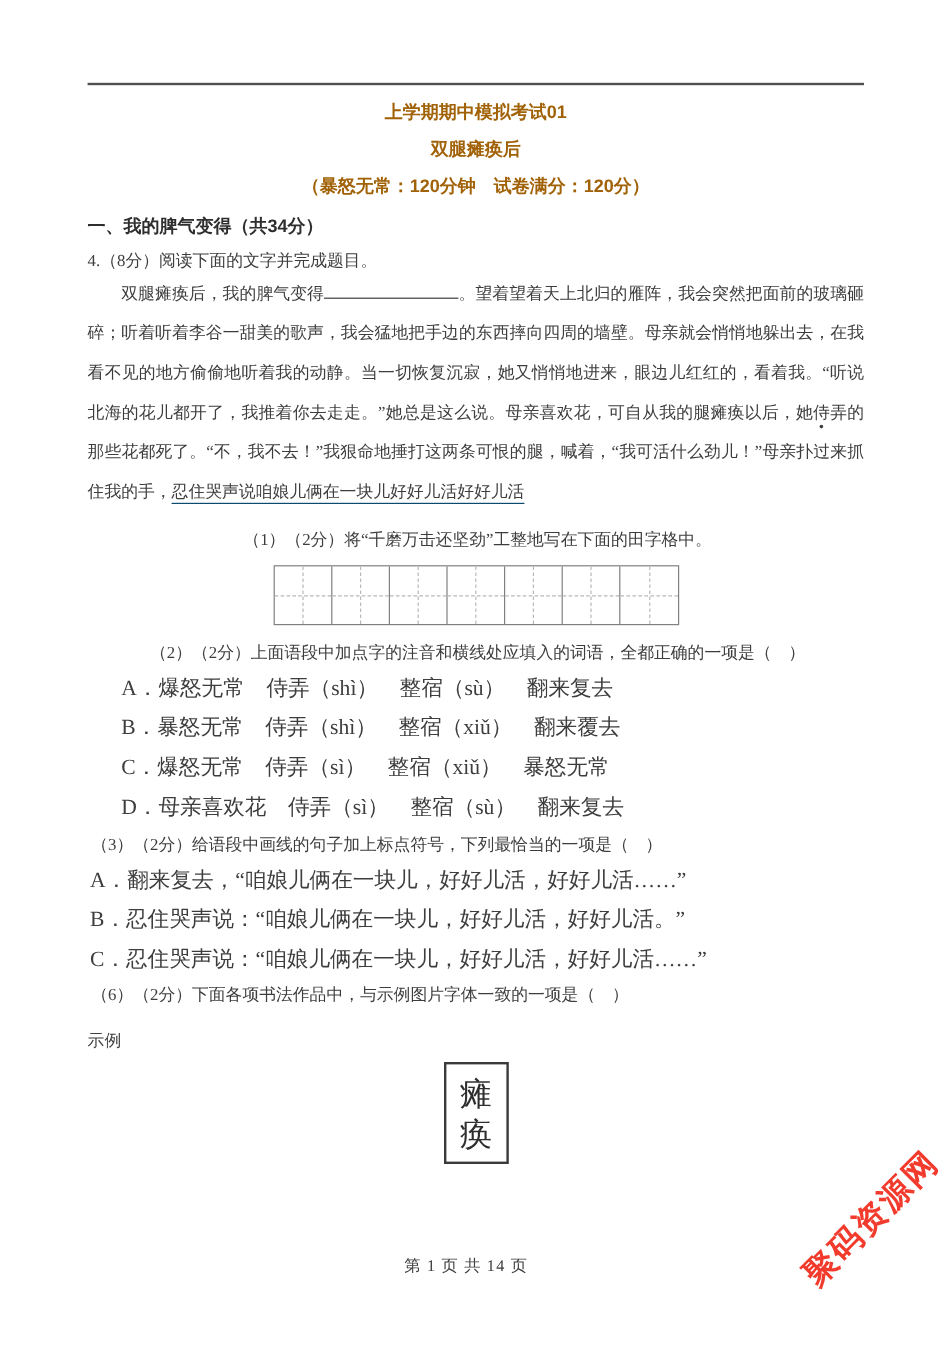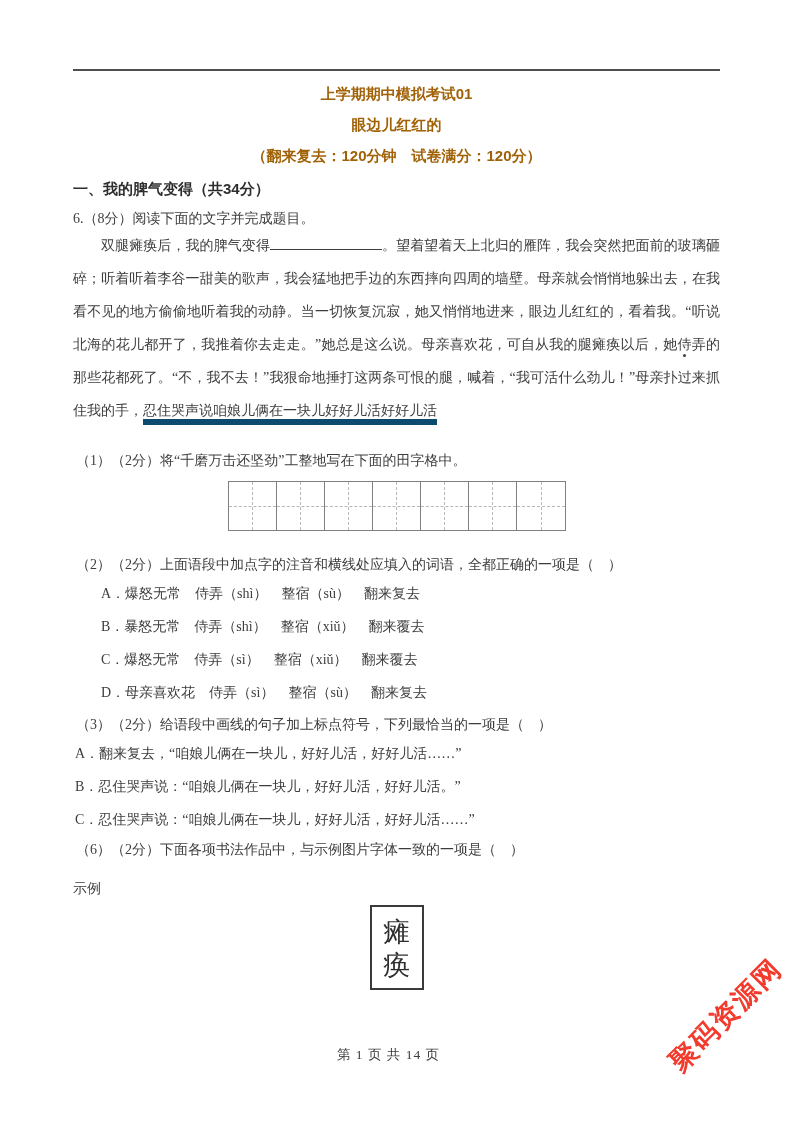--- a/index.html
+++ b/index.html
@@ -47,34 +47,34 @@
 
   .blank {
     display: inline-block;
     border-bottom: 1px solid #3d3d3d;
     height: 14px;
     vertical-align: baseline;
   }
   .blank-1 { width: 112px; }
   .blank-2 { width: 93px; }
 
-  .u-line { border-bottom: 6px solid #0c4a6e; padding-bottom: 1px; }
+  .u-line { border-bottom: 1px solid #0c4a6e; padding-bottom: 1px; }
 
   .em-dot { position: relative; }
   .em-dot::after {
     content: "";
     position: absolute;
     left: 50%; margin-left: -1.5px;
     bottom: -5px;
     width: 3px; height: 3px; border-radius: 50%;
     background: #3d3d3d;
   }
 
   .sub-stem { font-size: 14px; line-height: 20px; margin-top: 10px; padding-left: 3px; }
-  .sub-stem.m14 { margin-top: 24px; }
+  .sub-stem.m14 { margin-top: 14px; text-align: center; }
   .sub-stem.m6 { margin-top: 6px; }
   .sub-stem.m4 { margin-top: 4px; }
 
   .tzg-wrap { display: flex; justify-content: center; margin-top: 10px; }
   .tzg { display: flex; border: 1px solid #808080; }
   .tzg-cell {
     width: 48px; height: 48px;
     border-right: 1px solid #808080;
     position: relative;
   }
@@ -82,21 +82,21 @@
   .tzg-cell::before {
     content: ""; position: absolute; top: 0; bottom: 0; left: 50%;
     border-left: 1px dashed #b8b8b8;
   }
   .tzg-cell::after {
     content: ""; position: absolute; left: 0; right: 0; top: 50%;
     border-top: 1px dashed #b8b8b8;
   }
 
   .options { margin-top: 2px; }
-  .option { font-size: 14px; line-height: 33px; white-space: nowrap; }
+  .option { font-size: 18px; line-height: 33px; white-space: nowrap; }
   .options-indent { padding-left: 28px; }
   .options-flush { padding-left: 2px; }
 
   .example-label { font-size: 14px; line-height: 20px; margin-top: 19px; }
 
   .sample-box {
     width: 54px;
     border: 2px solid #3a3a3a;
     margin: 6px auto 0;
     text-align: center;
@@ -124,26 +124,26 @@
   }
 </style>
 </head>
 <body>
 
 <div class="content">
 
   <div class="top-rule"></div>
 
   <div class="title t1">上学期期中模拟考试01</div>
-  <div class="title t2">眼边儿红红的</div>
-  <div class="title t3">（翻来复去：120分钟　试卷满分：120分）</div>
+  <div class="title t2">双腿瘫痪后</div>
+  <div class="title t3">（暴怒无常：120分钟　试卷满分：120分）</div>
 
   <div class="section-title">一、我的脾气变得（共34分）</div>
 
-  <div class="q-stem">6.（8分）阅读下面的文字并完成题目。</div>
+  <div class="q-stem">4.（8分）阅读下面的文字并完成题目。</div>
 
   <p class="passage"><span>双腿瘫痪后，我的脾气变得</span><span class="blank blank-1"></span><span>。望着望着天上北归的雁阵，我会突然把面前的玻璃砸碎；听着听着李谷一甜美的歌声，我会猛地把手边的东西摔向四周的墙壁。母亲就会悄悄地躲出去，在我看不见的地方偷偷地听着我的动静。当一切恢复沉寂，她又悄悄地进来，眼边儿红红的，看着我。“听说北海的花儿都开了，我推着你去走走。”她总是这么说。母亲喜欢花，可自从我的腿瘫痪以后，她</span><span class="em-dot">侍</span><span>弄的那些花都死了。“不，我不去！”我狠命地捶打这两条可恨的腿，喊着，“我可活什么劲儿！”母亲扑过来抓住我的手，</span><span class="u-line">忍住哭声说咱娘儿俩在一块儿好好儿活好好儿活</span></p>
 
 
   <div class="sub-stem m14">（1）（2分）将“千磨万击还坚劲”工整地写在下面的田字格中。</div>
 
   <div class="tzg-wrap">
     <div class="tzg">
         <div class="tzg-cell"></div>
         <div class="tzg-cell"></div>
@@ -152,21 +152,21 @@
         <div class="tzg-cell"></div>
         <div class="tzg-cell"></div>
         <div class="tzg-cell"></div>
       </div>
   </div>
 
   <div class="sub-stem m14">（2）（2分）上面语段中加点字的注音和横线处应填入的词语，全都正确的一项是（　）</div>
   <div class="options options-indent">
     <div class="option">A．爆怒无常　侍弄（shì）　整宿（sù）　翻来复去</div>
     <div class="option">B．暴怒无常　侍弄（shì）　整宿（xiǔ）　翻来覆去</div>
-    <div class="option">C．爆怒无常　侍弄（sì）　整宿（xiǔ）　翻来覆去</div>
+    <div class="option">C．爆怒无常　侍弄（sì）　整宿（xiǔ）　暴怒无常</div>
     <div class="option">D．母亲喜欢花　侍弄（sì）　整宿（sù）　翻来复去</div>
   </div>
 
   <div class="sub-stem m6">（3）（2分）给语段中画线的句子加上标点符号，下列最恰当的一项是（　）</div>
   <div class="options options-flush">
     <div class="option">A．翻来复去，“咱娘儿俩在一块儿，好好儿活，好好儿活……”</div>
     <div class="option">B．忍住哭声说：“咱娘儿俩在一块儿，好好儿活，好好儿活。”</div>
     <div class="option">C．忍住哭声说：“咱娘儿俩在一块儿，好好儿活，好好儿活……”</div>
   </div>
 

